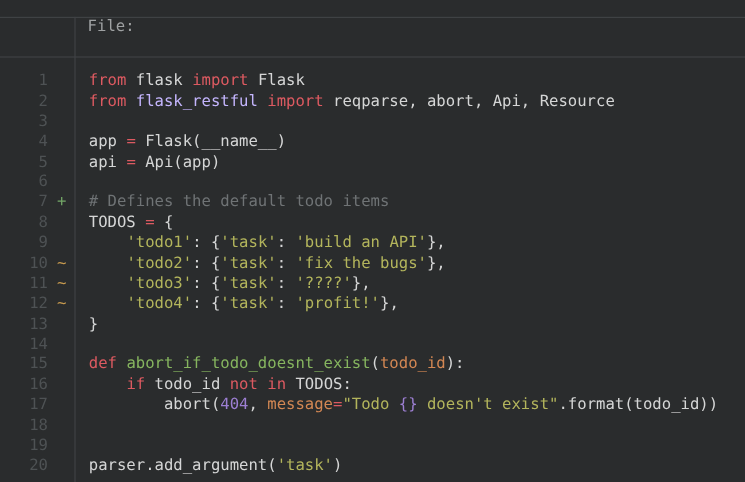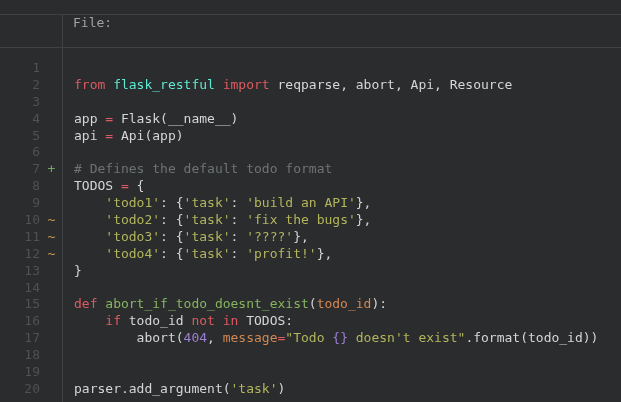--- a/index.html
+++ b/index.html
@@ -51,27 +51,27 @@
 <body>
 
 <div class="frame" style="--background: #2a2c2d; --border: #3f4244; --line-number: #4e5254; --plain: #d5d6d6; --keyword: #dd5a61; --string: #b3b55c; --function: #86b55f; --parameter: #d38753; --number: #9d7fd3; --comment: #6f7375; --marker-added: #73a667; --marker-modified: #c79a4e; --header-label: #9fa2a3; --header-path: #eceded;">
   <div class="hline top-line"></div>
   <div class="vline"></div>
   <div class="header">
     <span class="file-label">File: </span>
   </div>
   <div class="hline header-line"></div>
   <div class="code-lines">
-      <div class="line"><span class="ln">1</span><span class="marker"></span></div>
-      <div class="line"><span class="ln">2</span><span class="marker"></span><span class="code"><span style="color: rgb(221, 90, 97);">from</span><span style="color: #5eead4;"> flask_restful </span><span style="color: rgb(221, 90, 97);">import</span><span style="color: rgb(213, 214, 214);"> reqparse, abort, Api, Resource</span></span></div>
+      <div class="line"><span class="ln">1</span><span class="marker"></span><span class="code"><span style="color: rgb(221, 90, 97);">from</span><span style="color: rgb(213, 214, 214);"> flask </span><span style="color: rgb(221, 90, 97);">import</span><span style="color: rgb(213, 214, 214);"> Flask</span></span></div>
+      <div class="line"><span class="ln">2</span><span class="marker"></span><span class="code"><span style="color: rgb(221, 90, 97);">from</span><span style="color: #c4b5fd;"> flask_restful </span><span style="color: rgb(221, 90, 97);">import</span><span style="color: rgb(213, 214, 214);"> reqparse, abort, Api, Resource</span></span></div>
       <div class="line"><span class="ln">3</span><span class="marker"></span><span class="code"></span></div>
       <div class="line"><span class="ln">4</span><span class="marker"></span><span class="code"><span style="color: rgb(213, 214, 214);">app </span><span style="color: rgb(221, 90, 97);">=</span><span style="color: rgb(213, 214, 214);"> Flask(__name__)</span></span></div>
       <div class="line"><span class="ln">5</span><span class="marker"></span><span class="code"><span style="color: rgb(213, 214, 214);">api </span><span style="color: rgb(221, 90, 97);">=</span><span style="color: rgb(213, 214, 214);"> Api(app)</span></span></div>
       <div class="line"><span class="ln">6</span><span class="marker"></span><span class="code"></span></div>
-      <div class="line"><span class="ln">7</span><span class="marker added">+</span><span class="code"><span style="color: rgb(111, 115, 117);"># Defines the default todo format</span></span></div>
+      <div class="line"><span class="ln">7</span><span class="marker added">+</span><span class="code"><span style="color: rgb(111, 115, 117);"># Defines the default todo items</span></span></div>
       <div class="line"><span class="ln">8</span><span class="marker"></span><span class="code"><span style="color: rgb(213, 214, 214);">TODOS </span><span style="color: rgb(221, 90, 97);">=</span><span style="color: rgb(213, 214, 214);"> {</span></span></div>
       <div class="line"><span class="ln">9</span><span class="marker"></span><span class="code"><span style="color: rgb(213, 214, 214);">    </span><span style="color: rgb(179, 181, 92);">'todo1'</span><span style="color: rgb(213, 214, 214);">: {</span><span style="color: rgb(179, 181, 92);">'task'</span><span style="color: rgb(213, 214, 214);">: </span><span style="color: rgb(179, 181, 92);">'build an API'</span><span style="color: rgb(213, 214, 214);">},</span></span></div>
       <div class="line"><span class="ln">10</span><span class="marker modified">~</span><span class="code"><span style="color: rgb(213, 214, 214);">    </span><span style="color: rgb(179, 181, 92);">'todo2'</span><span style="color: rgb(213, 214, 214);">: {</span><span style="color: rgb(179, 181, 92);">'task'</span><span style="color: rgb(213, 214, 214);">: </span><span style="color: rgb(179, 181, 92);">'fix the bugs'</span><span style="color: rgb(213, 214, 214);">},</span></span></div>
       <div class="line"><span class="ln">11</span><span class="marker modified">~</span><span class="code"><span style="color: rgb(213, 214, 214);">    </span><span style="color: rgb(179, 181, 92);">'todo3'</span><span style="color: rgb(213, 214, 214);">: {</span><span style="color: rgb(179, 181, 92);">'task'</span><span style="color: rgb(213, 214, 214);">: </span><span style="color: rgb(179, 181, 92);">'????'</span><span style="color: rgb(213, 214, 214);">},</span></span></div>
       <div class="line"><span class="ln">12</span><span class="marker modified">~</span><span class="code"><span style="color: rgb(213, 214, 214);">    </span><span style="color: rgb(179, 181, 92);">'todo4'</span><span style="color: rgb(213, 214, 214);">: {</span><span style="color: rgb(179, 181, 92);">'task'</span><span style="color: rgb(213, 214, 214);">: </span><span style="color: rgb(179, 181, 92);">'profit!'</span><span style="color: rgb(213, 214, 214);">},</span></span></div>
       <div class="line"><span class="ln">13</span><span class="marker"></span><span class="code"><span style="color: rgb(213, 214, 214);">}</span></span></div>
       <div class="line"><span class="ln">14</span><span class="marker"></span><span class="code"></span></div>
       <div class="line"><span class="ln">15</span><span class="marker"></span><span class="code"><span style="color: rgb(221, 90, 97);">def</span><span style="color: rgb(213, 214, 214);"> </span><span style="color: rgb(134, 181, 95);">abort_if_todo_doesnt_exist</span><span style="color: rgb(213, 214, 214);">(</span><span style="color: rgb(211, 135, 83);">todo_id</span><span style="color: rgb(213, 214, 214);">):</span></span></div>
       <div class="line"><span class="ln">16</span><span class="marker"></span><span class="code"><span style="color: rgb(213, 214, 214);">    </span><span style="color: rgb(221, 90, 97);">if</span><span style="color: rgb(213, 214, 214);"> todo_id </span><span style="color: rgb(221, 90, 97);">not</span><span style="color: rgb(213, 214, 214);"> </span><span style="color: rgb(221, 90, 97);">in</span><span style="color: rgb(213, 214, 214);"> TODOS:</span></span></div>
       <div class="line"><span class="ln">17</span><span class="marker"></span><span class="code"><span style="color: rgb(213, 214, 214);">        abort(</span><span style="color: rgb(157, 127, 211);">404</span><span style="color: rgb(213, 214, 214);">, </span><span style="color: rgb(211, 135, 83);">message</span><span style="color: rgb(221, 90, 97);">=</span><span style="color: rgb(179, 181, 92);">"Todo </span><span style="color: rgb(157, 127, 211);">{}</span><span style="color: rgb(179, 181, 92);"> doesn't exist"</span><span style="color: rgb(213, 214, 214);">.format(todo_id))</span></span></div>

